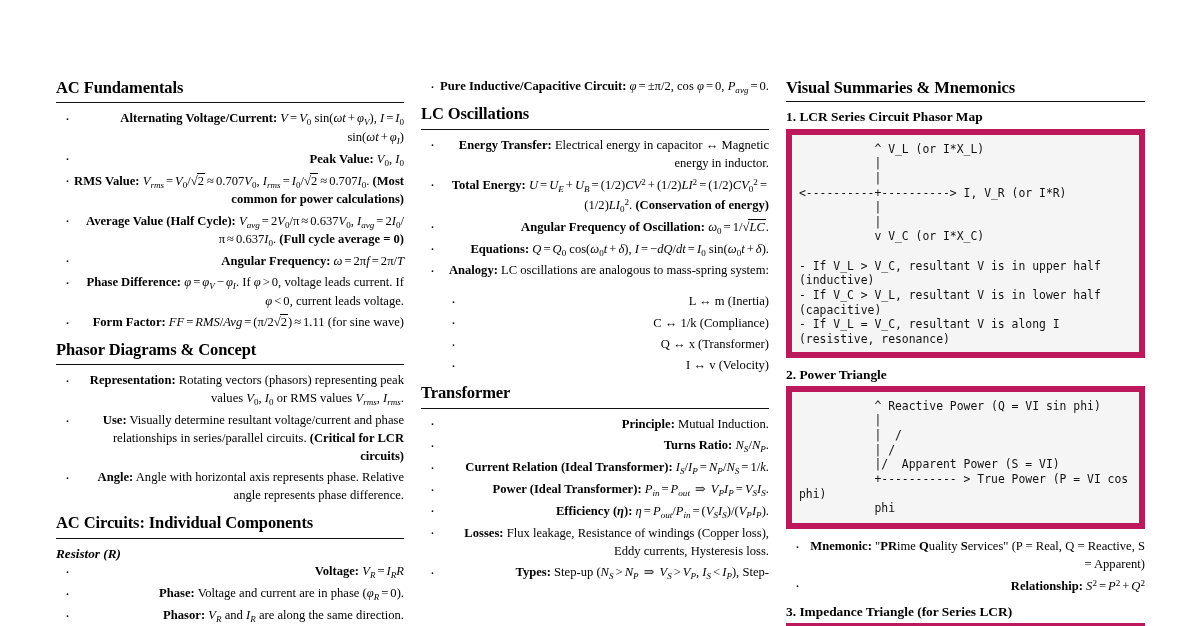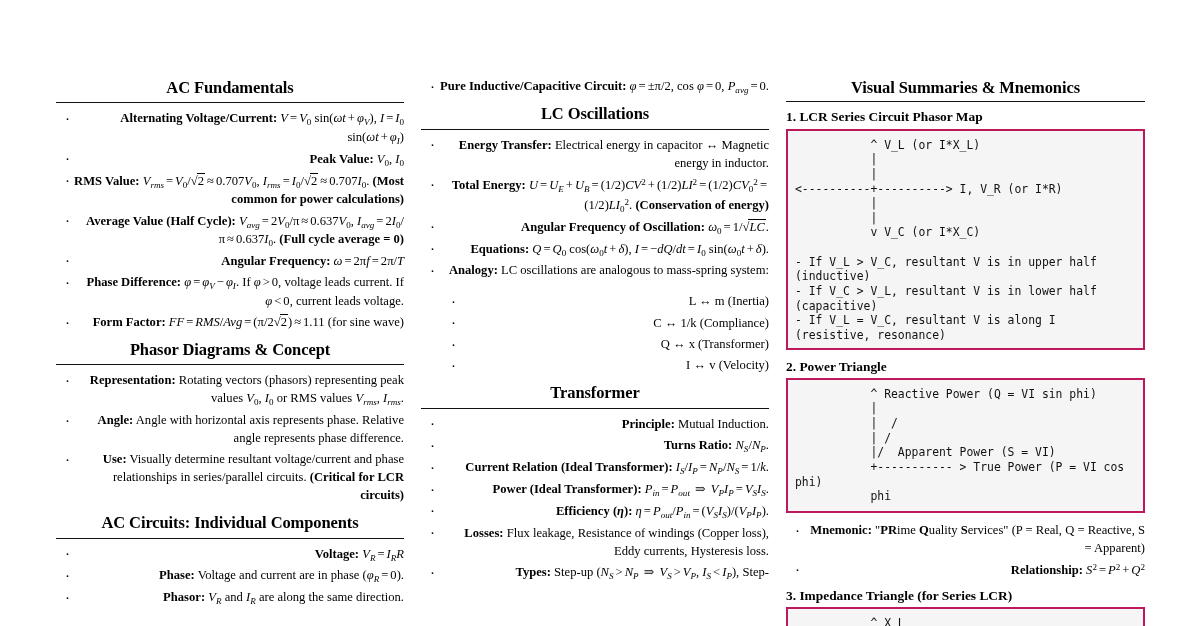--- a/index.html
+++ b/index.html
@@ -30,21 +30,20 @@
   }
   .col.col3 { width: 375px; flex: 0 0 375px; padding-right: 16px; }
 
   h2.sec {
     font-size: 16.5px;
     font-weight: bold;
     margin: 0 0 0 0;
     padding: 0 0 5px 0;
     letter-spacing: -0.1px;
     line-height: 1.18;
-    text-align: center;
   }
   .rule {
     border-bottom: 1.6px solid #111;
     margin: 0 0 7px 0;
     width: 100%;
   }
   h2.sec.tight { padding-bottom: 4px; }
 
   h3.sub {
     font-size: 13.2px;
@@ -98,21 +97,21 @@
     border-top: 1px solid #000;
     padding: 0 1px 0 1px;
     margin-left: -1px;
   }
 
   pre.ascii {
     font-family: "DejaVu Sans Mono", "Liberation Mono", monospace;
     font-size: 11.4px;
     line-height: 1.285;
     background: #f5f5f5;
-    border: 2px solid #be185d;
+    border: 6px solid #be185d;
     margin: 3px 0 9px 0;
     padding: 7px 7px 7px 7px;
     white-space: pre-wrap;
     word-break: break-word;
     color: #111;
     overflow: hidden;
   }
   pre.ascii.b1 { padding-bottom: 5px; }
 
   h3.numsub {
@@ -166,32 +165,33 @@
 
     <h2 class="sec">Phasor Diagrams &amp; Concept</h2>
     <div class="rule"></div>
 
     <ul class="bl">
       <li>
         <b>Representation:</b>
         Rotating vectors (phasors) representing peak values <span class="m">V</span><span class="subr">0</span><span class="mr">, </span><span class="m">I</span><span class="subr">0</span> or RMS values <span class="m">V</span><span class="sub">rms</span><span class="mr">, </span><span class="m">I</span><span class="sub">rms</span><span class="mr">.</span>
       </li>
       <li>
+        <b>Use:</b>
+        Visually determine resultant voltage/current and phase relationships in series/parallel circuits. <b>(Critical for LCR circuits)</b>
+      </li>
+      <li>
         <b>Angle:</b>
         Angle with horizontal axis represents phase. Relative angle represents phase difference.
       </li>
-      <li>
-        <b>Use:</b>
-        Visually determine resultant voltage/current and phase relationships in series/parallel circuits. <b>(Critical for LCR circuits)</b>
-      </li>
     </ul>
 
     <h2 class="sec">AC Circuits: Individual Components</h2>
     <div class="rule"></div>
 
+    <h3 class="sub first">Resistor (R)</h3>
     <ul class="bl nomb">
       <li>
         <b>Voltage:</b>
         <span class="m"> V</span><span class="sub">R</span><span class="op">=</span><span class="m">I</span><span class="sub">R</span><span class="m">R</span>
       </li>
       <li>
         <b>Phase:</b>
         Voltage and current are in phase (<span class="m">φ</span><span class="sub">R</span><span class="op">=</span><span class="mr">0).</span>
       </li>
       <li>

